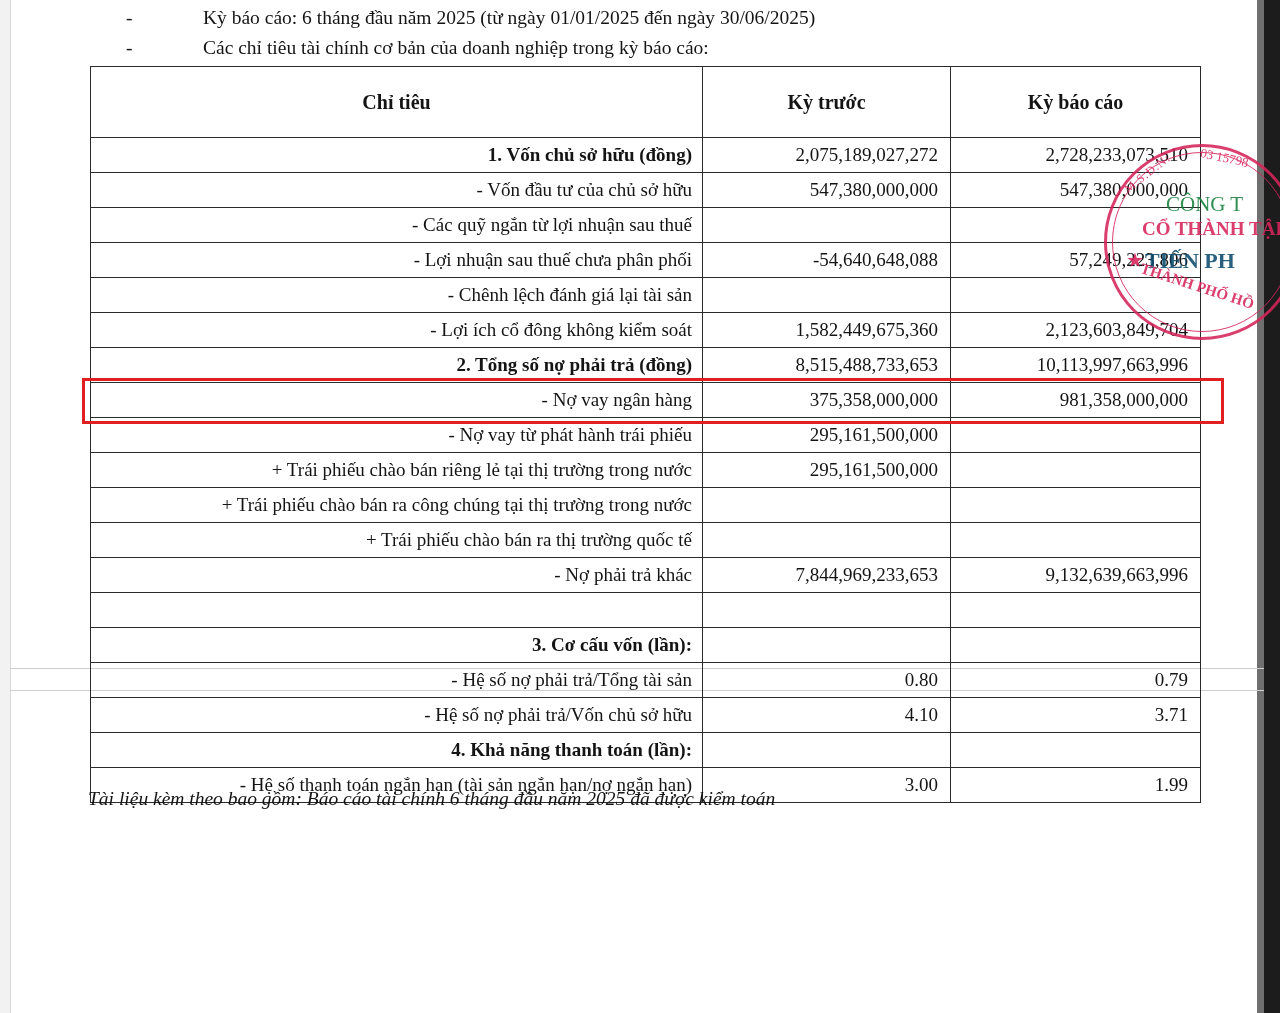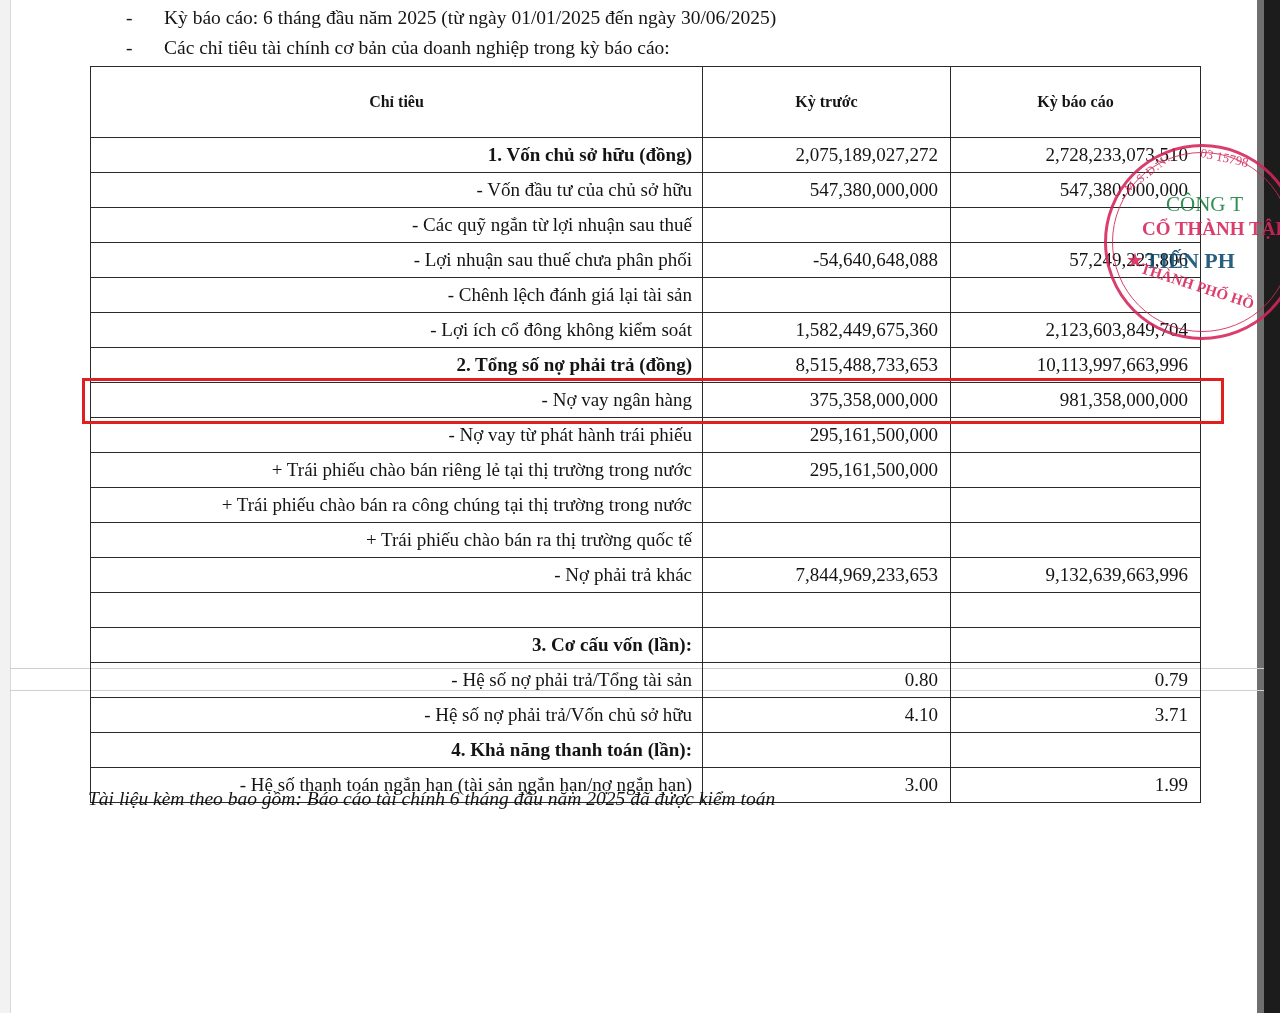--- a/index.html
+++ b/index.html
@@ -59,20 +59,21 @@
     font-size: 19.5px;
     line-height: 27px;
     margin-bottom: 3px;
   }
   .bullet-dash {
     width: 38px;
     flex: 0 0 38px;
   }
   .bullet-text {
     flex: 1 1 auto;
+    margin-left: 39px;
   }
 
   
   .fin-table {
     position: absolute;
     left: 90px;
     top: 66px;
     width: 1110px;
     border-collapse: collapse;
     table-layout: fixed;
@@ -80,21 +81,21 @@
   }
   .fin-table th, .fin-table td {
     border: 1px solid #2a2a2a;
     padding: 2px 10px;
     height: 30px;
     vertical-align: middle;
   }
   .fin-table th {
     text-align: center;
     font-weight: bold;
-    font-size: 16px;
+    font-size: 20px;
     height: 66px;
     margin-top: 46px;
   }
   .col-label { width: 612px; }
   .col-prev  { width: 248px; }
   .col-cur   { width: 250px; }
 
   td.num {
     text-align: right;
     font-family: "Liberation Serif", serif;

